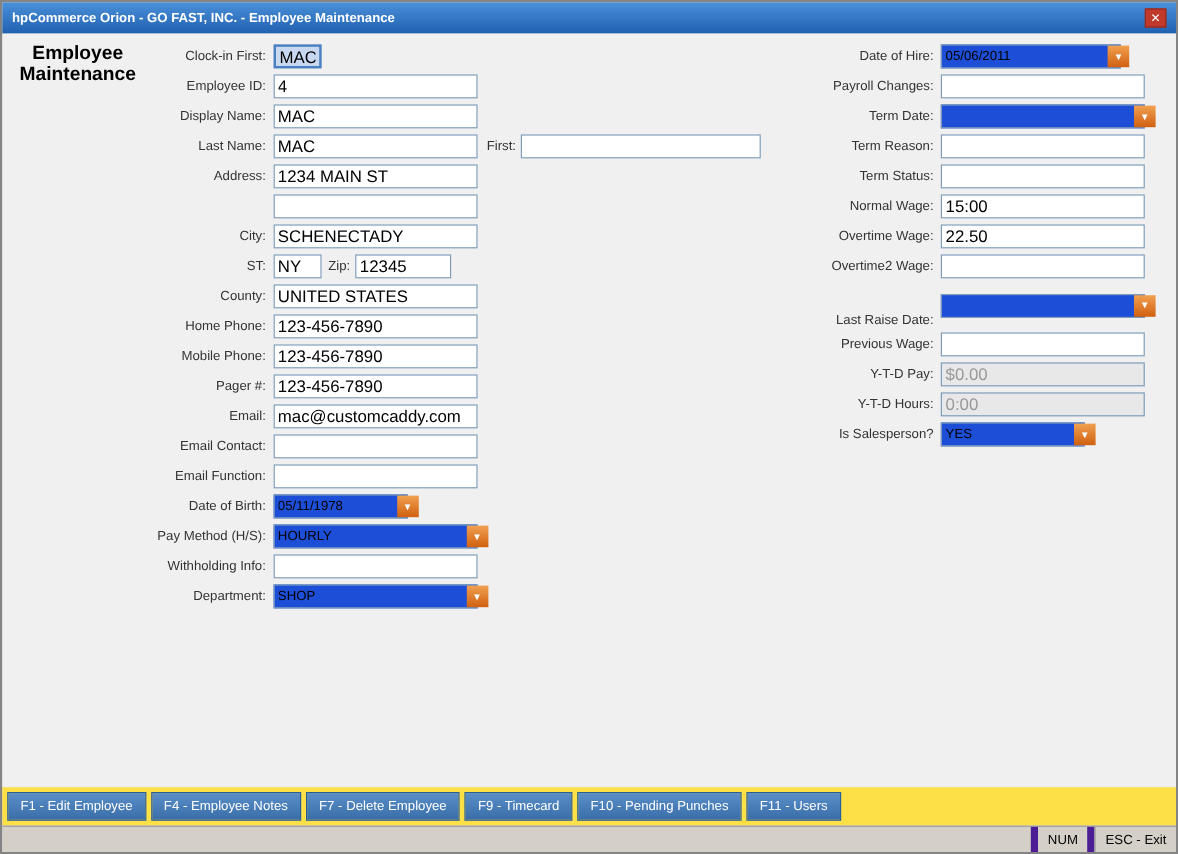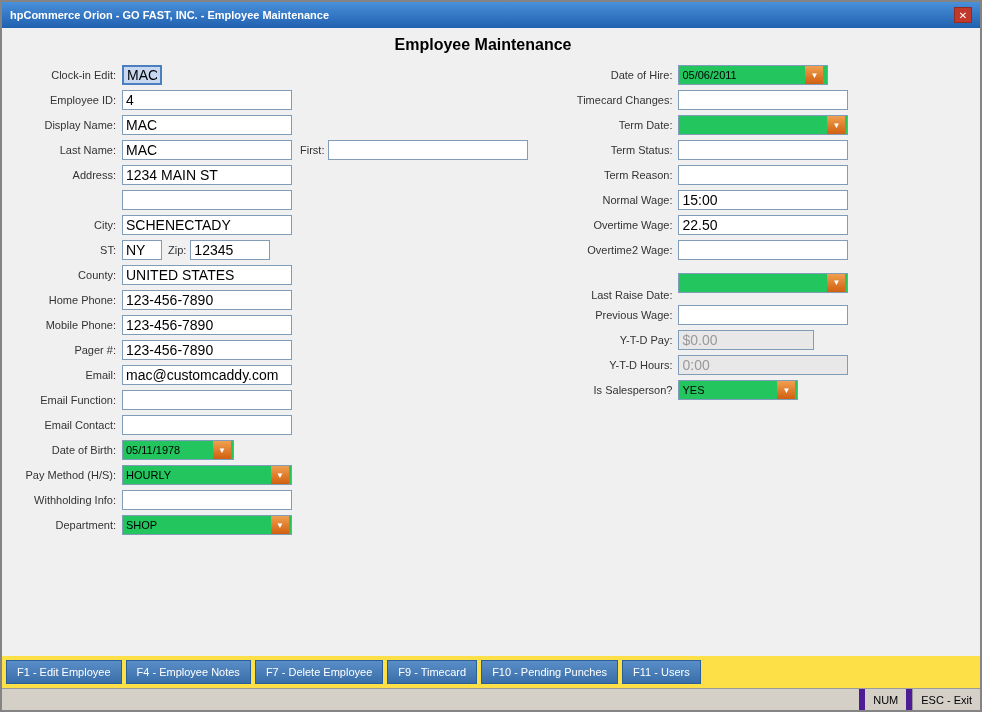--- a/index.html
+++ b/index.html
@@ -46,21 +46,21 @@
       font-size: 10px;
       cursor: pointer;
       display: flex;
       align-items: center;
       justify-content: center;
     }
     .content-area {
       flex: 1;
       background: #f0f0f0;
       display: flex;
-      flex-direction: column;
+      flex-direction: row;
       padding: 8px 26px 4px 10px;
       overflow: hidden;
     }
     .page-title {
       text-align: center;
       font-size: 16px;
       font-weight: bold;
       color: #000;
       margin-bottom: 10px;
     }
@@ -112,22 +112,23 @@
       background: #e8e8e8;
       color: #999;
     }
     .input-standard { width: 170px; }
     .input-small { width: 40px; }
     .input-large { width: 200px; }
     .dropdown-wrapper {
       display: flex;
       align-items: center;
       border: 1px solid #7f9db9;
-      background: #22c55e;
+      background: #1d4ed8;
       height: 20px;
+      gap: 12px;
     }
     .dropdown-input {
       border: none;
       background: transparent;
       height: 18px;
       font-size: 11px;
       padding: 0 3px;
       outline: none;
       font-family: inherit;
     }
@@ -205,21 +206,21 @@
   </div>
 
   <div class="content-area">
     <div class="page-title">Employee Maintenance</div>
 
     <div class="form-area">
 
       <div class="left-col">
 
         <div class="form-row">
-          <span class="form-label">Clock-in Edit:</span>
+          <span class="form-label">Clock-in First:</span>
           <input class="form-input input-small highlight" value="MAC" style="">
         </div>
 
         <div class="form-row">
           <span class="form-label">Employee ID:</span>
           <input class="form-input input-standard" value="4" style="">
         </div>
 
         <div class="form-row">
           <span class="form-label">Display Name:</span>
@@ -274,26 +275,26 @@
           <span class="form-label">Pager #:</span>
           <input class="form-input input-standard" value="123-456-7890" style="">
         </div>
 
         <div class="form-row">
           <span class="form-label">Email:</span>
           <input class="form-input input-standard" value="mac@customcaddy.com" style="">
         </div>
 
         <div class="form-row">
+          <span class="form-label">Email Contact:</span>
+          <input class="form-input input-standard" value="" style="">
+        </div>
+
+        <div class="form-row">
           <span class="form-label">Email Function:</span>
-          <input class="form-input input-standard" value="" style="">
-        </div>
-
-        <div class="form-row">
-          <span class="form-label">Email Contact:</span>
           <input class="form-input input-standard" value="" style="">
         </div>
 
         <div class="form-row">
           <span class="form-label">Date of Birth:</span>
           <div class="dropdown-wrapper" style="width:112px;">
             <input class="dropdown-input" style="width: 90px;" value="05/11/1978">
             <button class="dropdown-btn">▼</button>
           </div>
         </div>
@@ -325,39 +326,39 @@
 
         <div class="form-row">
           <span class="form-label" style="width:130px;">Date of Hire:</span>
           <div class="dropdown-wrapper" style="width:150px;">
             <input class="dropdown-input" style="width: 126px;" value="05/06/2011">
             <button class="dropdown-btn">▼</button>
           </div>
         </div>
 
         <div class="form-row">
-          <span class="form-label" style="width:130px;">Timecard Changes:</span>
+          <span class="form-label" style="width:130px;">Payroll Changes:</span>
           <input class="form-input" style="width: 170px;" value="">
         </div>
 
         <div class="form-row">
           <span class="form-label" style="width:130px;">Term Date:</span>
           <div class="dropdown-wrapper" style="width:170px;">
             <input class="dropdown-input" style="width: 148px;" value="">
             <button class="dropdown-btn">▼</button>
           </div>
         </div>
 
         <div class="form-row">
+          <span class="form-label" style="width:130px;">Term Reason:</span>
+          <input class="form-input" style="width: 170px;" value="">
+        </div>
+
+        <div class="form-row">
           <span class="form-label" style="width:130px;">Term Status:</span>
-          <input class="form-input" style="width: 170px;" value="">
-        </div>
-
-        <div class="form-row">
-          <span class="form-label" style="width:130px;">Term Reason:</span>
           <input class="form-input" style="width: 170px;" value="">
         </div>
 
         <div class="form-row">
           <span class="form-label" style="width:130px;">Normal Wage:</span>
           <input class="form-input" style="width: 170px;" value="15:00">
         </div>
 
         <div class="form-row">
           <span class="form-label" style="width:130px;">Overtime Wage:</span>
@@ -377,21 +378,21 @@
           </div>
         </div>
 
         <div class="form-row">
           <span class="form-label" style="width:130px;">Previous Wage:</span>
           <input class="form-input" style="width: 170px;" value="">
         </div>
 
         <div class="form-row">
           <span class="form-label" style="width:130px;">Y-T-D Pay:</span>
-          <input class="form-input disabled" style="width: 136px;" value="$0.00">
+          <input class="form-input disabled" style="width: 170px;" value="$0.00">
         </div>
 
         <div class="form-row">
           <span class="form-label" style="width:130px;">Y-T-D Hours:</span>
           <input class="form-input disabled" style="width: 170px;" value="0:00">
         </div>
 
         <div class="form-row">
           <span class="form-label" style="width:130px;">Is Salesperson?</span>
           <div class="dropdown-wrapper" style="width:120px;">

